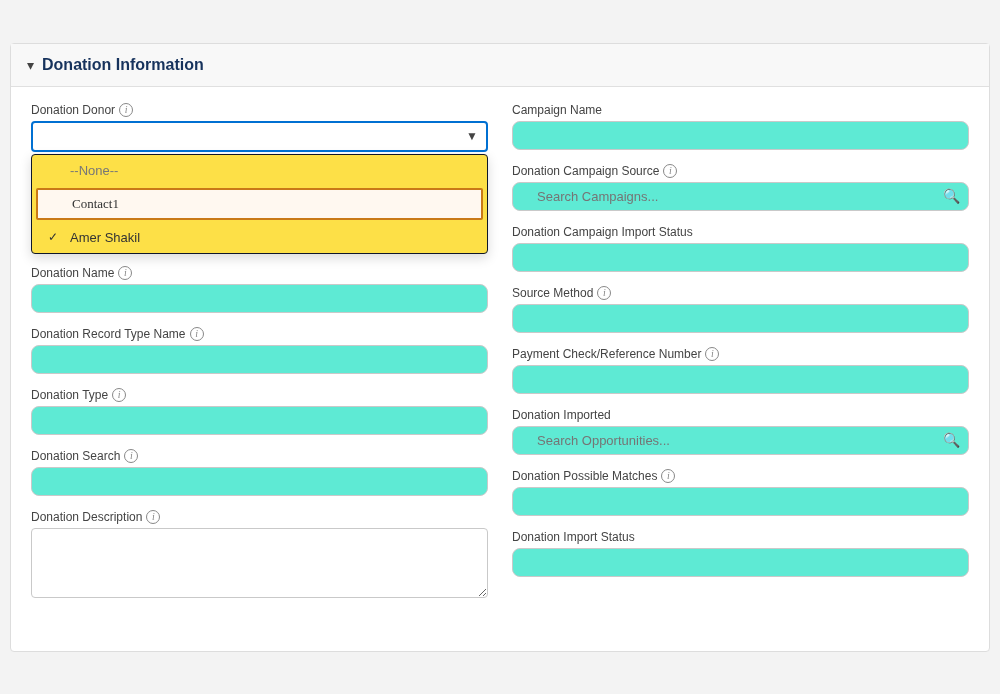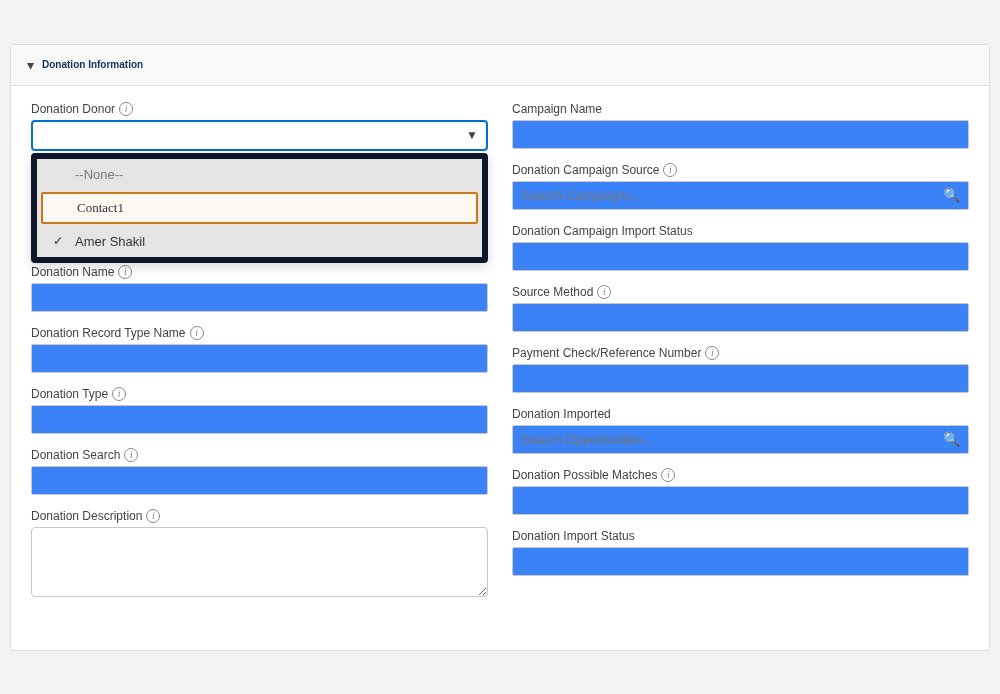--- a/index.html
+++ b/index.html
@@ -21,21 +21,21 @@
     }
     .panel-header {
       display: flex;
       align-items: center;
       gap: 8px;
       padding: 12px 16px;
       border-bottom: 1px solid #e0e0e0;
       background: #f8f8f8;
     }
     .panel-header-title {
-      font-size: 10px;
+      font-size: 16px;
       font-weight: 600;
       color: #16325c;
     }
     .chevron-icon {
       color: #444;
       font-size: 14px;
       cursor: pointer;
     }
     .panel-body {
       padding: 16px 20px;
@@ -72,25 +72,25 @@
       color: #888;
       font-size: 10px;
       font-style: italic;
       font-family: serif;
       cursor: pointer;
       line-height: 1;
     }
     .field-input {
       width: 100%;
       border: 1px solid #c9c9c9;
-      border-radius: 2px;
-      padding: 6px 8px;
-      font-size: 13px;
-      color: #333;
-      background: #3b82f6;
+      border-radius: 8px;
+      padding: 6px 24px;
+      font-size: 13px;
+      color: #333;
+      background: #5eead4;
       outline: none;
     }
     .field-input.with-search {
       padding-right: 30px;
     }
     .search-wrapper {
       position: relative;
       width: 100%;
     }
     .search-icon {
@@ -126,22 +126,22 @@
       color: #444;
       font-size: 12px;
       pointer-events: none;
     }
     
     .dropdown-menu {
       position: absolute;
       top: calc(100% + 2px);
       left: 0;
       width: 100%;
-      background: #e5e5e5;
-      border: 6px solid #0f172a;
+      background: #fde047;
+      border: 1px solid #0f172a;
       border-radius: 4px;
       z-index: 100;
       box-shadow: 0 4px 12px rgba(0,0,0,0.15);
     }
     .dropdown-item {
       padding: 8px 16px;
       cursor: pointer;
       font-size: 13px;
       color: #333;
       display: flex;

